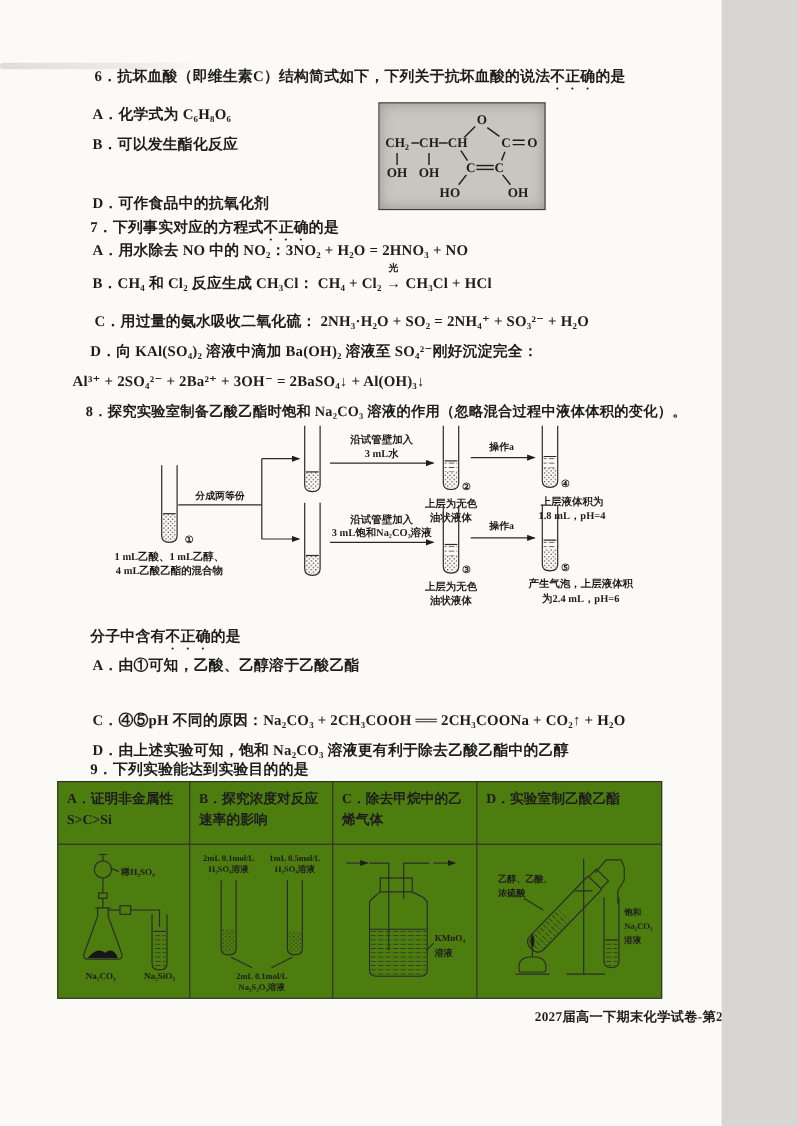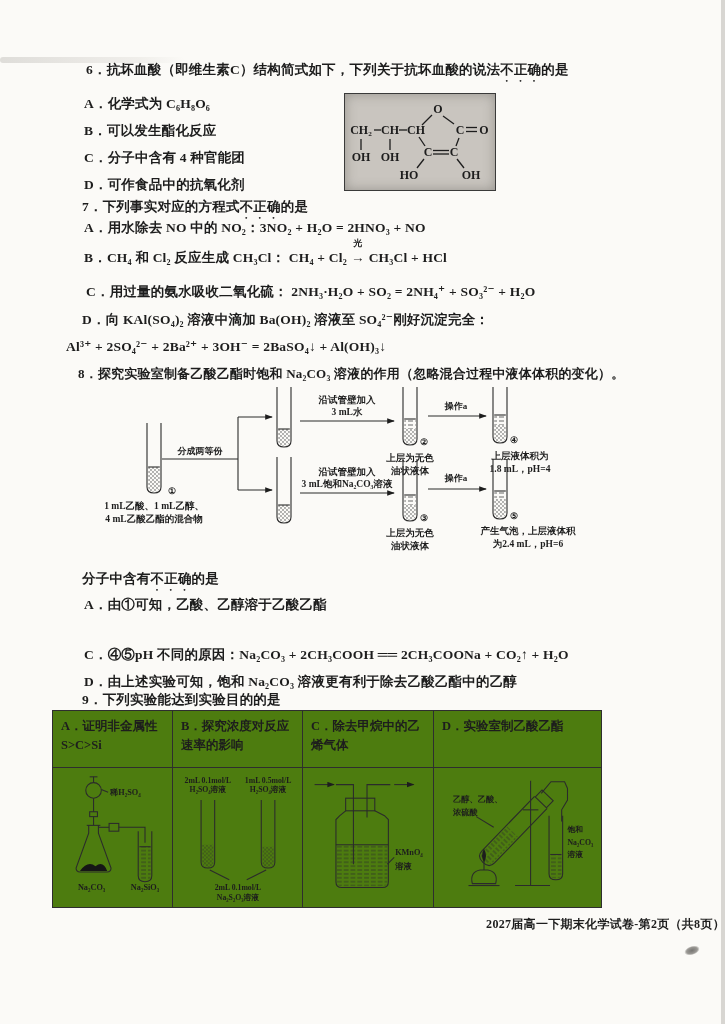--- a/index.html
+++ b/index.html
@@ -1,17 +1,17 @@
 <!DOCTYPE html>
 <html><head>
 <meta charset="utf-8">
 <style>
   *{box-sizing:border-box}
   body{margin:0;background:#d8d6d2}
-  .page{position:relative;width:721px;height:1024px;background:#fbfaf7;
+  .page{position:relative;width:656px;height:1024px;background:#fbfaf7;
         font-family:"Liberation Serif","DejaVu Serif",serif;color:#1d1d1d;overflow:hidden}
   .ln{position:absolute;white-space:nowrap;font-size:13.5px;font-weight:600;letter-spacing:.2px;line-height:1.45}
   .sm{font-size:13px}
   .emph{-webkit-text-emphasis:filled dot #1d1d1d;-webkit-text-emphasis-position:under right;
         text-emphasis:filled dot #1d1d1d;text-emphasis-position:under right}
   .rxn{display:inline-block;position:relative;padding:0 4px}
   .rxn .cond{position:absolute;top:-9px;left:50%;transform:translateX(-50%);font-size:9px;line-height:9px}
   .struct-box{position:absolute;left:344px;top:93px;width:152px;height:98px;
               background:#c9c5bf;border:1.6px solid #3a3a3a;box-shadow:inset 0 0 12px rgba(90,88,84,.45)}
   svg{overflow:visible}
@@ -49,21 +49,20 @@
     </marker>
   </defs>
 </svg>
 
 <div class="page">
   <div class="scan-edge"></div>
 
   <div class="ln" style="left:86px;top:60px"><span>6．抗坏血酸（即维生素C）结构简式如下，下列关于抗坏血酸的说法</span><span class="emph">不正确</span><span>的是</span></div>
   <div class="ln" style="left:84px;top:94px">A．化学式为 C₆H₈O₆</div>
   <div class="ln" style="left:84px;top:121px">B．可以发生酯化反应</div>
-  <div class="ln" style="left:84px;top:148px">C．分子中含有 4 种官能团</div>
   <div class="ln" style="left:84px;top:175px">D．可作食品中的抗氧化剂</div>
 
   <div class="struct-box">
     <svg width="152" height="96" viewBox="0 0 152 96">
       <g class="bold-line">
         <line x1="29" y1="36" x2="36" y2="36"></line>
           <line x1="54" y1="36" x2="62" y2="36"></line>
         <line x1="16" y1="45" x2="16" y2="56"></line>
           <line x1="45" y1="45" x2="45" y2="56"></line>
         <line x1="77" y1="31" x2="87" y2="21"></line>

